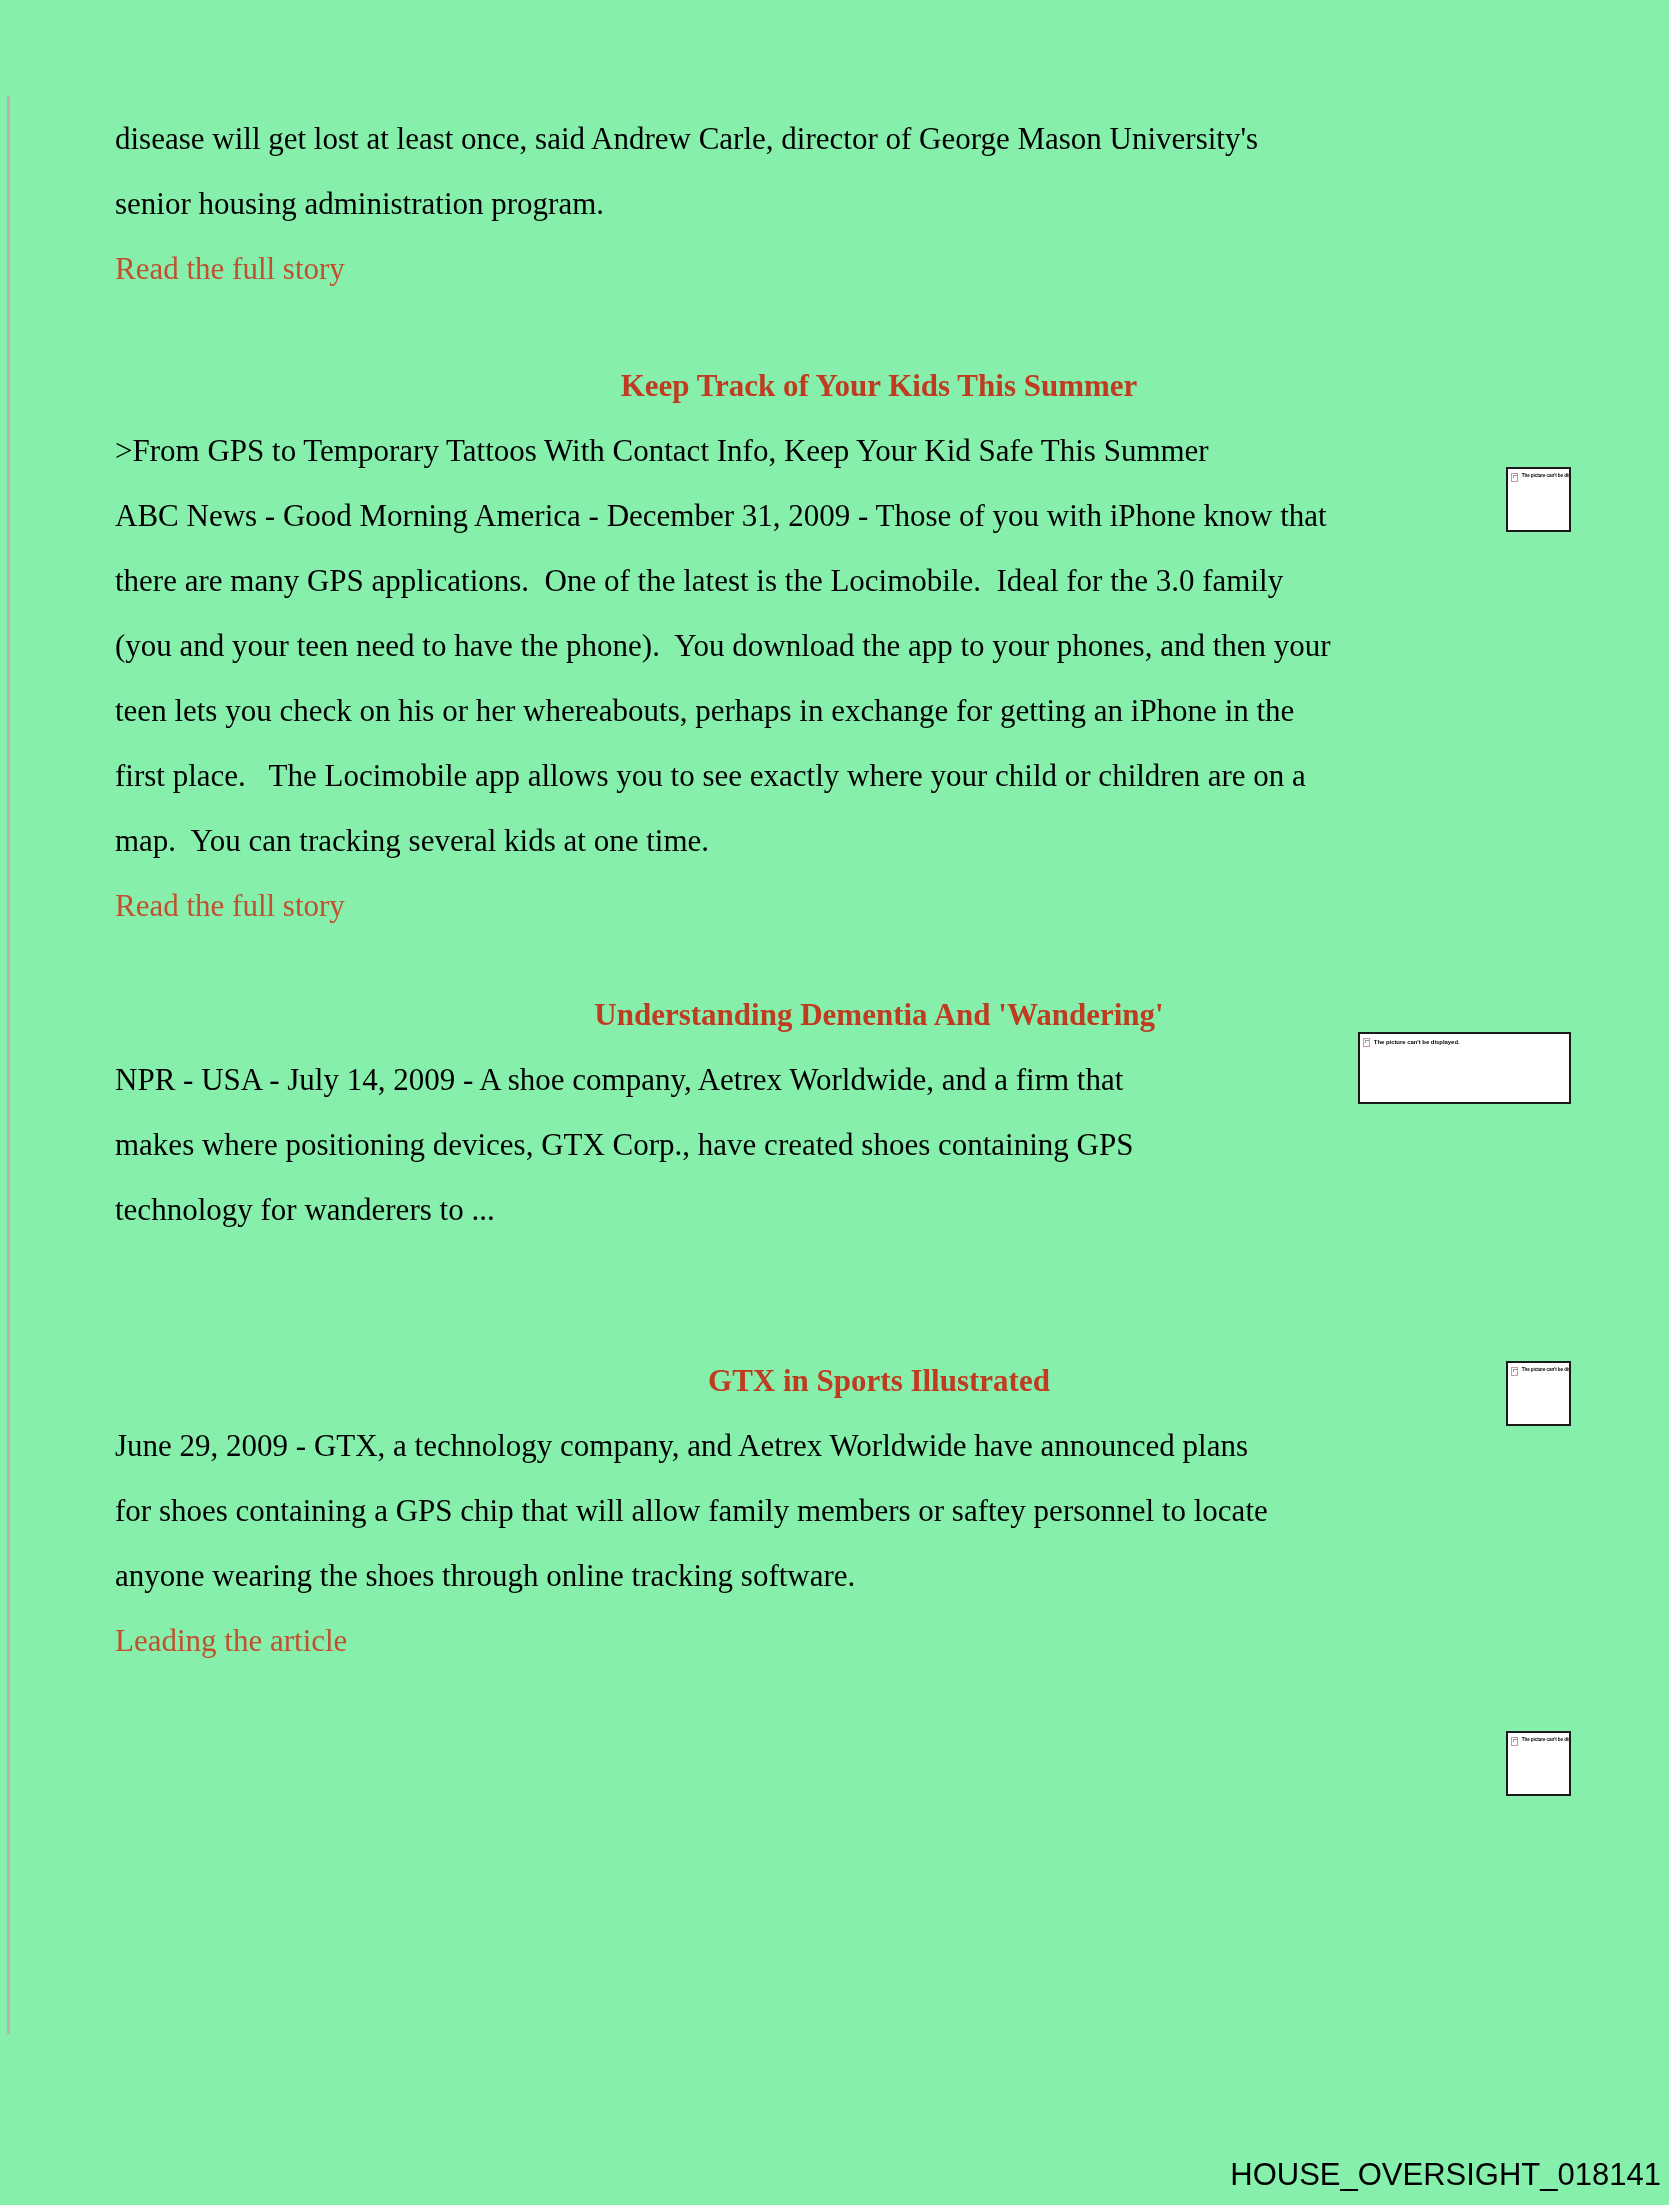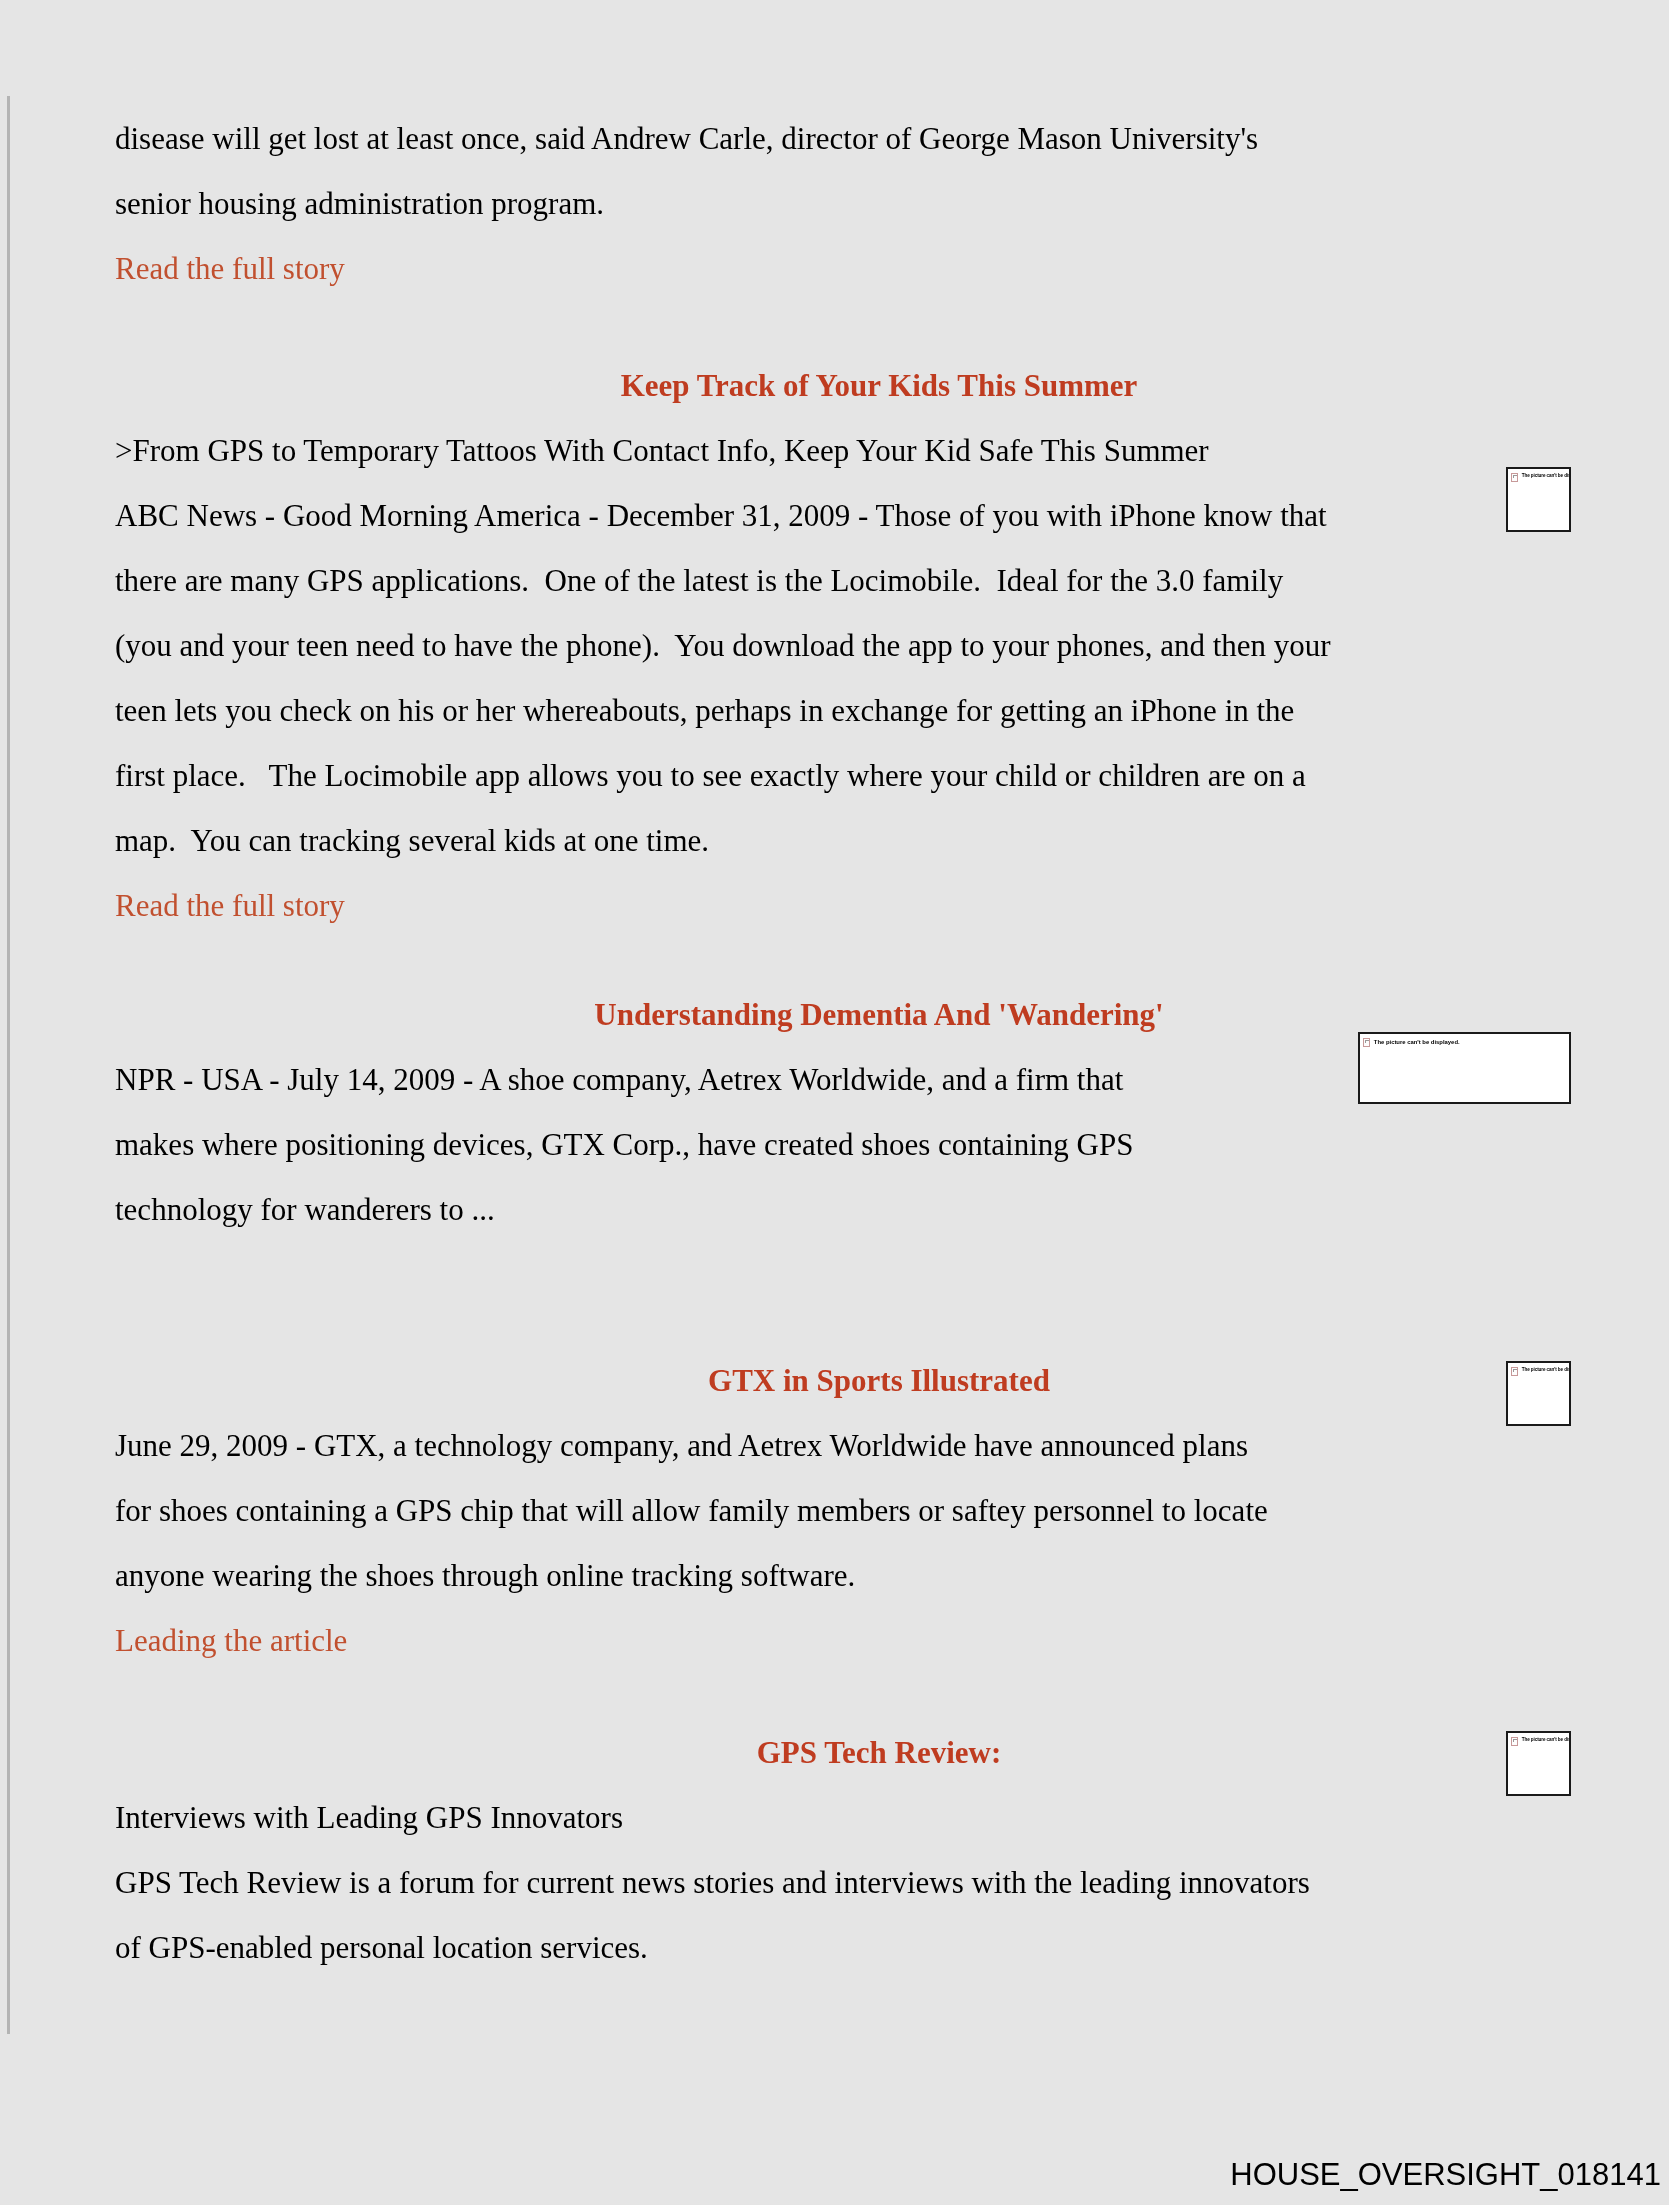--- a/index.html
+++ b/index.html
@@ -1,20 +1,20 @@
 <!DOCTYPE html>
 <html style="font-size:10.5px"><head>
 <meta charset="utf-8">
 <style>
   html, body { margin: 0; padding: 0; background: #ffffff; }
   .page {
     position: relative;
     width: 1669px;
     height: 2205px;
-    background: #e5e5e5;
+    background: #86efac;
     font-family: "Liberation Serif", serif;
     overflow: hidden;
   }
   .vrule {
     position: absolute;
     left: 7.2px;
     top: 96px;
     width: 2.6px;
     height: 1938px;
     background: #b4b4b4;
@@ -127,26 +127,20 @@
   </section>
 
   <section class="block" style="top:1348px">
     <div class="line heading">GTX in Sports Illustrated</div>
     <div class="line body">June 29, 2009 - GTX, a technology company, and Aetrex Worldwide have announced plans</div>
     <div class="line body">for shoes containing a GPS chip that will allow family members or saftey personnel to locate</div>
     <div class="line body">anyone wearing the shoes through online tracking software.</div>
     <div class="line link">Leading the article</div>
   </section>
 
-  <section class="block" style="top:1720px">
-    <div class="line heading">GPS Tech Review:</div>
-    <div class="line body">Interviews with Leading GPS Innovators</div>
-    <div class="line body">GPS Tech Review is a forum for current news stories and interviews with the leading innovators</div>
-    <div class="line body">of GPS-enabled personal location services.</div>
-  </section>
 
   <div class="imgbox b1">
     <span class="imgicon"></span>
     <span class="imglabel">The picture can't be displayed.</span>
   </div>
 
   <div class="imgbox b2">
     <span class="imgicon"></span>
     <span class="imglabel">The picture can't be displayed.</span>
   </div>

